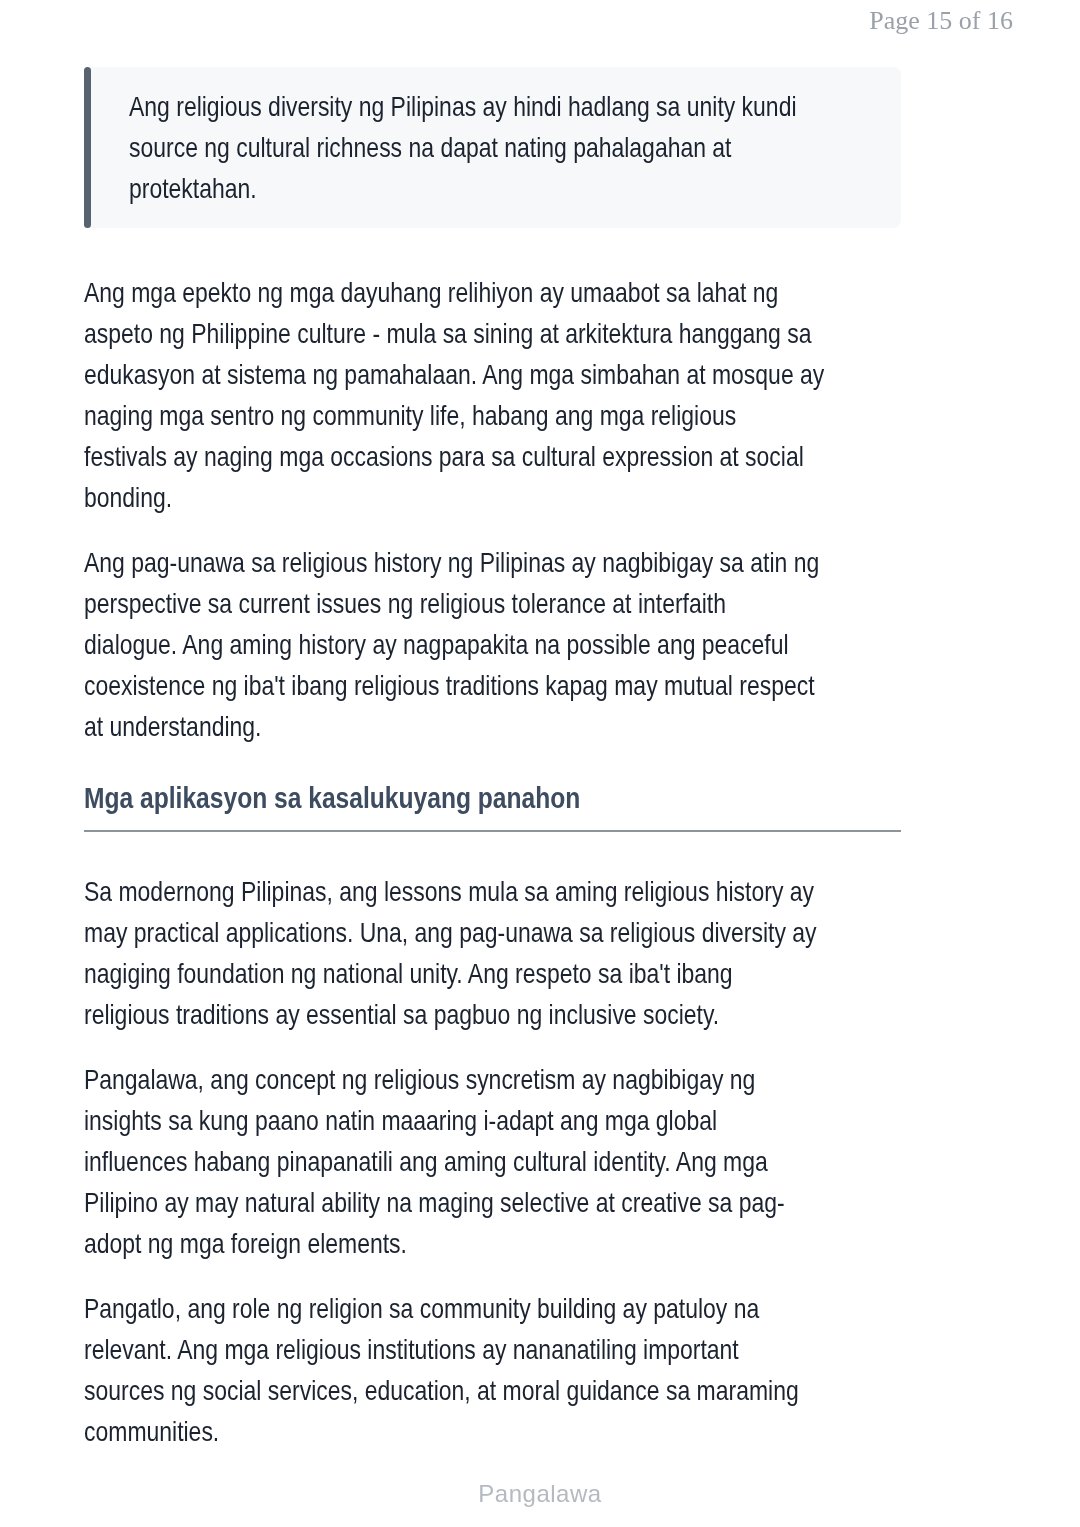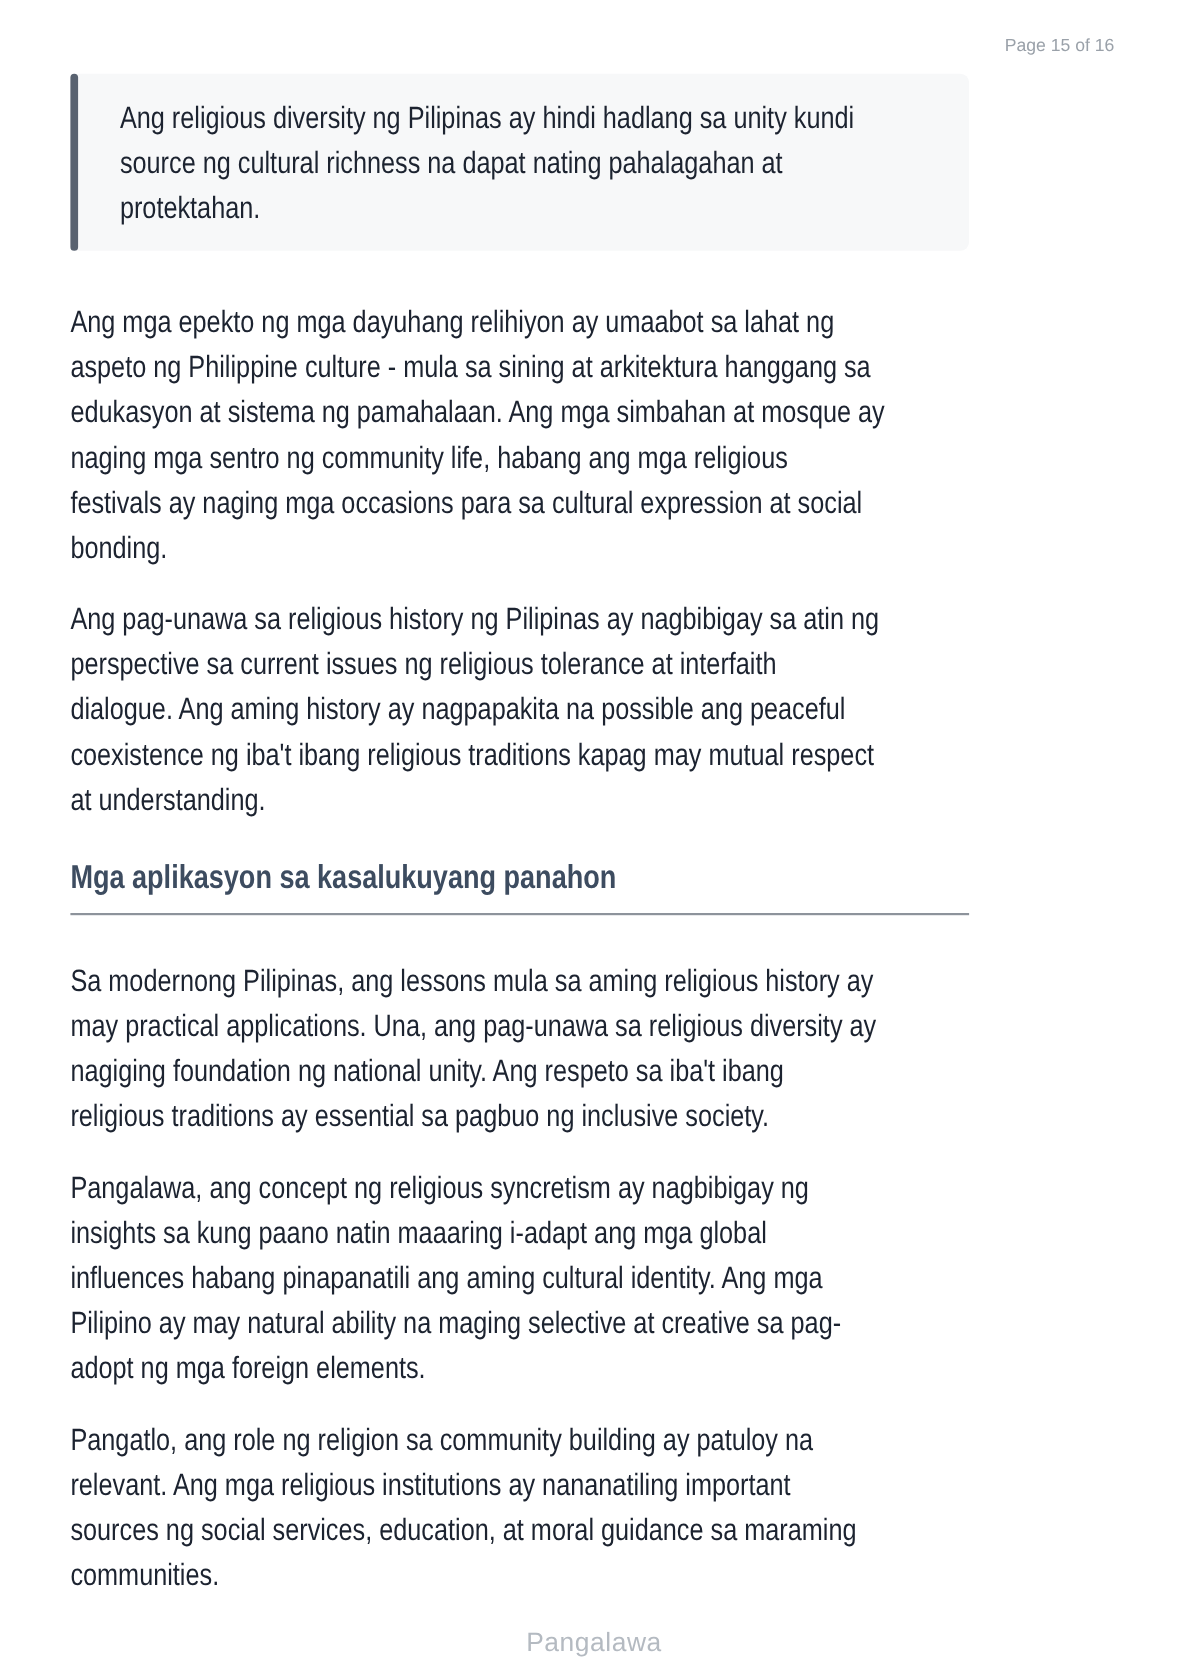--- a/index.html
+++ b/index.html
@@ -16,29 +16,29 @@
   html, body { background: var(--page-bg); }
   body {
     width: 1080px;
     height: 1527px;
     position: relative;
     overflow: hidden;
     font-family: "Liberation Sans", sans-serif;
   }
   .page-header {
     position: absolute;
-    top: 33px;
+    top: 6px;
     right: 67px;
-    font-family: Liberation Sans, sans-serif;
-    font-size: 16px;
+    font-family: Liberation Serif, serif;
+    font-size: 26px;
     color: var(--page-number);
   }
   .content {
     padding-top: 67px;
-    margin-left: 64px;
+    margin-left: 84px;
     width: 817px;
   }
   .condensed {
     transform: scaleX(0.82);
     transform-origin: left top;
     white-space: pre;
   }
   .blockquote {
     position: relative;
     background: var(--quote-bg);

